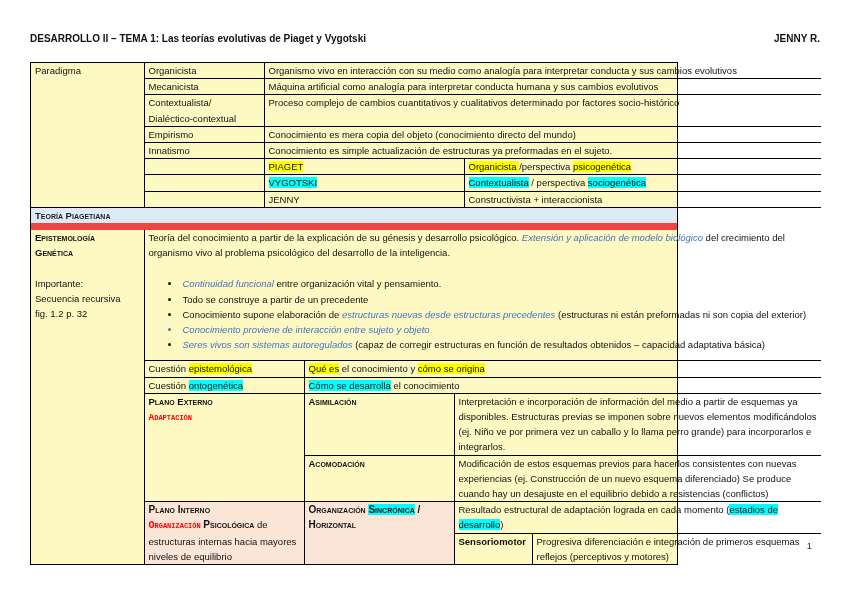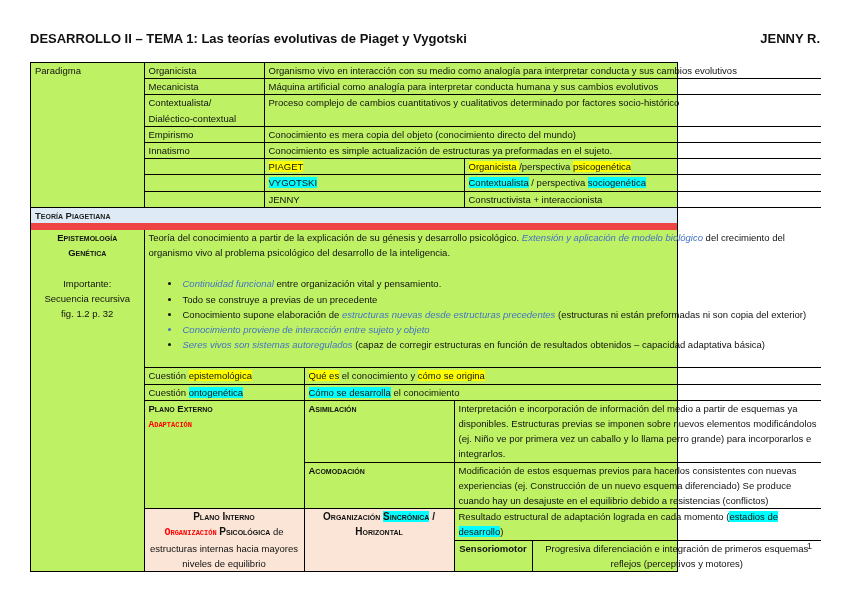--- a/index.html
+++ b/index.html
@@ -4,45 +4,45 @@
 <style>
   * { margin:0; padding:0; box-sizing:border-box; }
   html,body { background:#888; }
   .page {
     position:relative; width:848px; height:599px; background:#fff;
     font-family:"Liberation Sans", sans-serif; font-size:9.5px; color:#111;
     line-height:15.2px; overflow:hidden; margin:0 auto;
   }
   .doc-header {
     position:absolute; left:30px; right:28px; top:31px;
-    display:flex; justify-content:space-between; font-weight:bold; font-size:13px;
+    display:flex; justify-content:space-between; font-weight:bold; font-size:10px;
   }
   .table-wrap {
     position:absolute; left:30px; top:62px; width:648px;
-    border:1px solid #000; background:#bef264;
+    border:1px solid #000; background:#fef9c3;
   }
   table { border-collapse:collapse; table-layout:fixed; width:100%; }
   td { border-right:1px solid #000; border-bottom:1px solid #000; vertical-align:top; padding:0 4px; }
   td:last-child { border-right:none; }
   .banner {
     background:#DEEBF7; border-bottom:7px solid #ef4444; padding:0 4px;
     font-variant:small-caps; font-weight:bold; color:#222; line-height:15.2px;
   }
-  .bb0 { border-bottom:none !important;text-align:center; }
+  .bb0 { border-bottom:none !important; }
   
   .r-y   { background:#FFFF00; }
   .r-c   { background:#00FFFF; }
   .r-b   { color:#4472C4; font-style:italic; }
   .r-sc  { font-variant:small-caps; font-weight:bold; }
   .r-rsc { font-variant:small-caps; font-weight:bold; color:#FF0000;font-family:Liberation Mono, monospace; }
   .r-csc { font-variant:small-caps; font-weight:bold; background:#00FFFF; }
   .r-bold{ font-weight:bold; }
   .tight .r-sc, .tight .r-rsc, .tight .r-csc { font-size:10px; }
   .peach { background:#FBE5D6; }
-  .big-cell { padding-bottom:15px; }
+  .big-cell { padding-bottom:8px; }
   .big-cell ul { margin:16px 0 0 0; padding-left:32px; }
   .big-cell li { padding-left:2px; }
   .big-cell li.blue-marker { color:#4472C4; }
   .page-number { position:absolute; top:538px; right:36px; font-size:9.5px; color:#333; }
 </style>
 </head>
 <body>
 
 <div class="page">
 
@@ -110,21 +110,21 @@
           <col style="width:78px">
           <col style="width:289px">
         </colgroup>
       <tbody>
           <tr>
         <td rowspan="7" class="bb0"><span class="r-sc">Epistemología</span><br><span class="r-sc">Genética</span><br><br><span>Importante:</span><br><span>Secuencia recursiva</span><br><span>fig. 1.2 p. 32</span></td>
         <td colspan="4" class="big-cell">
           <div><span>Teoría del conocimiento a partir de la explicación de su génesis y desarrollo psicológico. </span><span class="r-b">Extensión y aplicación de modelo biológico</span><span> del crecimiento del organismo vivo al problema psicológico del desarrollo de la inteligencia.</span></div>
           <ul>
             <li><span class="r-b">Continuidad funcional</span><span> entre organización vital y pensamiento.</span></li>
-            <li><span>Todo se construye a previas de un precedente</span></li>
+            <li><span>Todo se construye a partir de un precedente</span></li>
             <li><span>Conocimiento supone elaboración de </span><span class="r-b">estructuras nuevas desde estructuras precedentes</span><span> (estructuras ni están preformadas ni son copia del exterior)</span></li>
             <li class="blue-marker"><span class="r-b">Conocimiento proviene de interacción entre sujeto y objeto</span></li>
             <li><span class="r-b">Seres vivos son sistemas autoregulados</span><span> (capaz de corregir estructuras en función de resultados obtenidos – capacidad adaptativa básica)</span></li>
           </ul>
         </td>
       </tr>
       <tr>
         <td><span>Cuestión </span><span class="r-y">epistemológica</span></td>
         <td colspan="3"><span class="r-y">Qué es</span><span> el conocimiento y </span><span class="r-y">cómo se origina</span></td>
       </tr>

